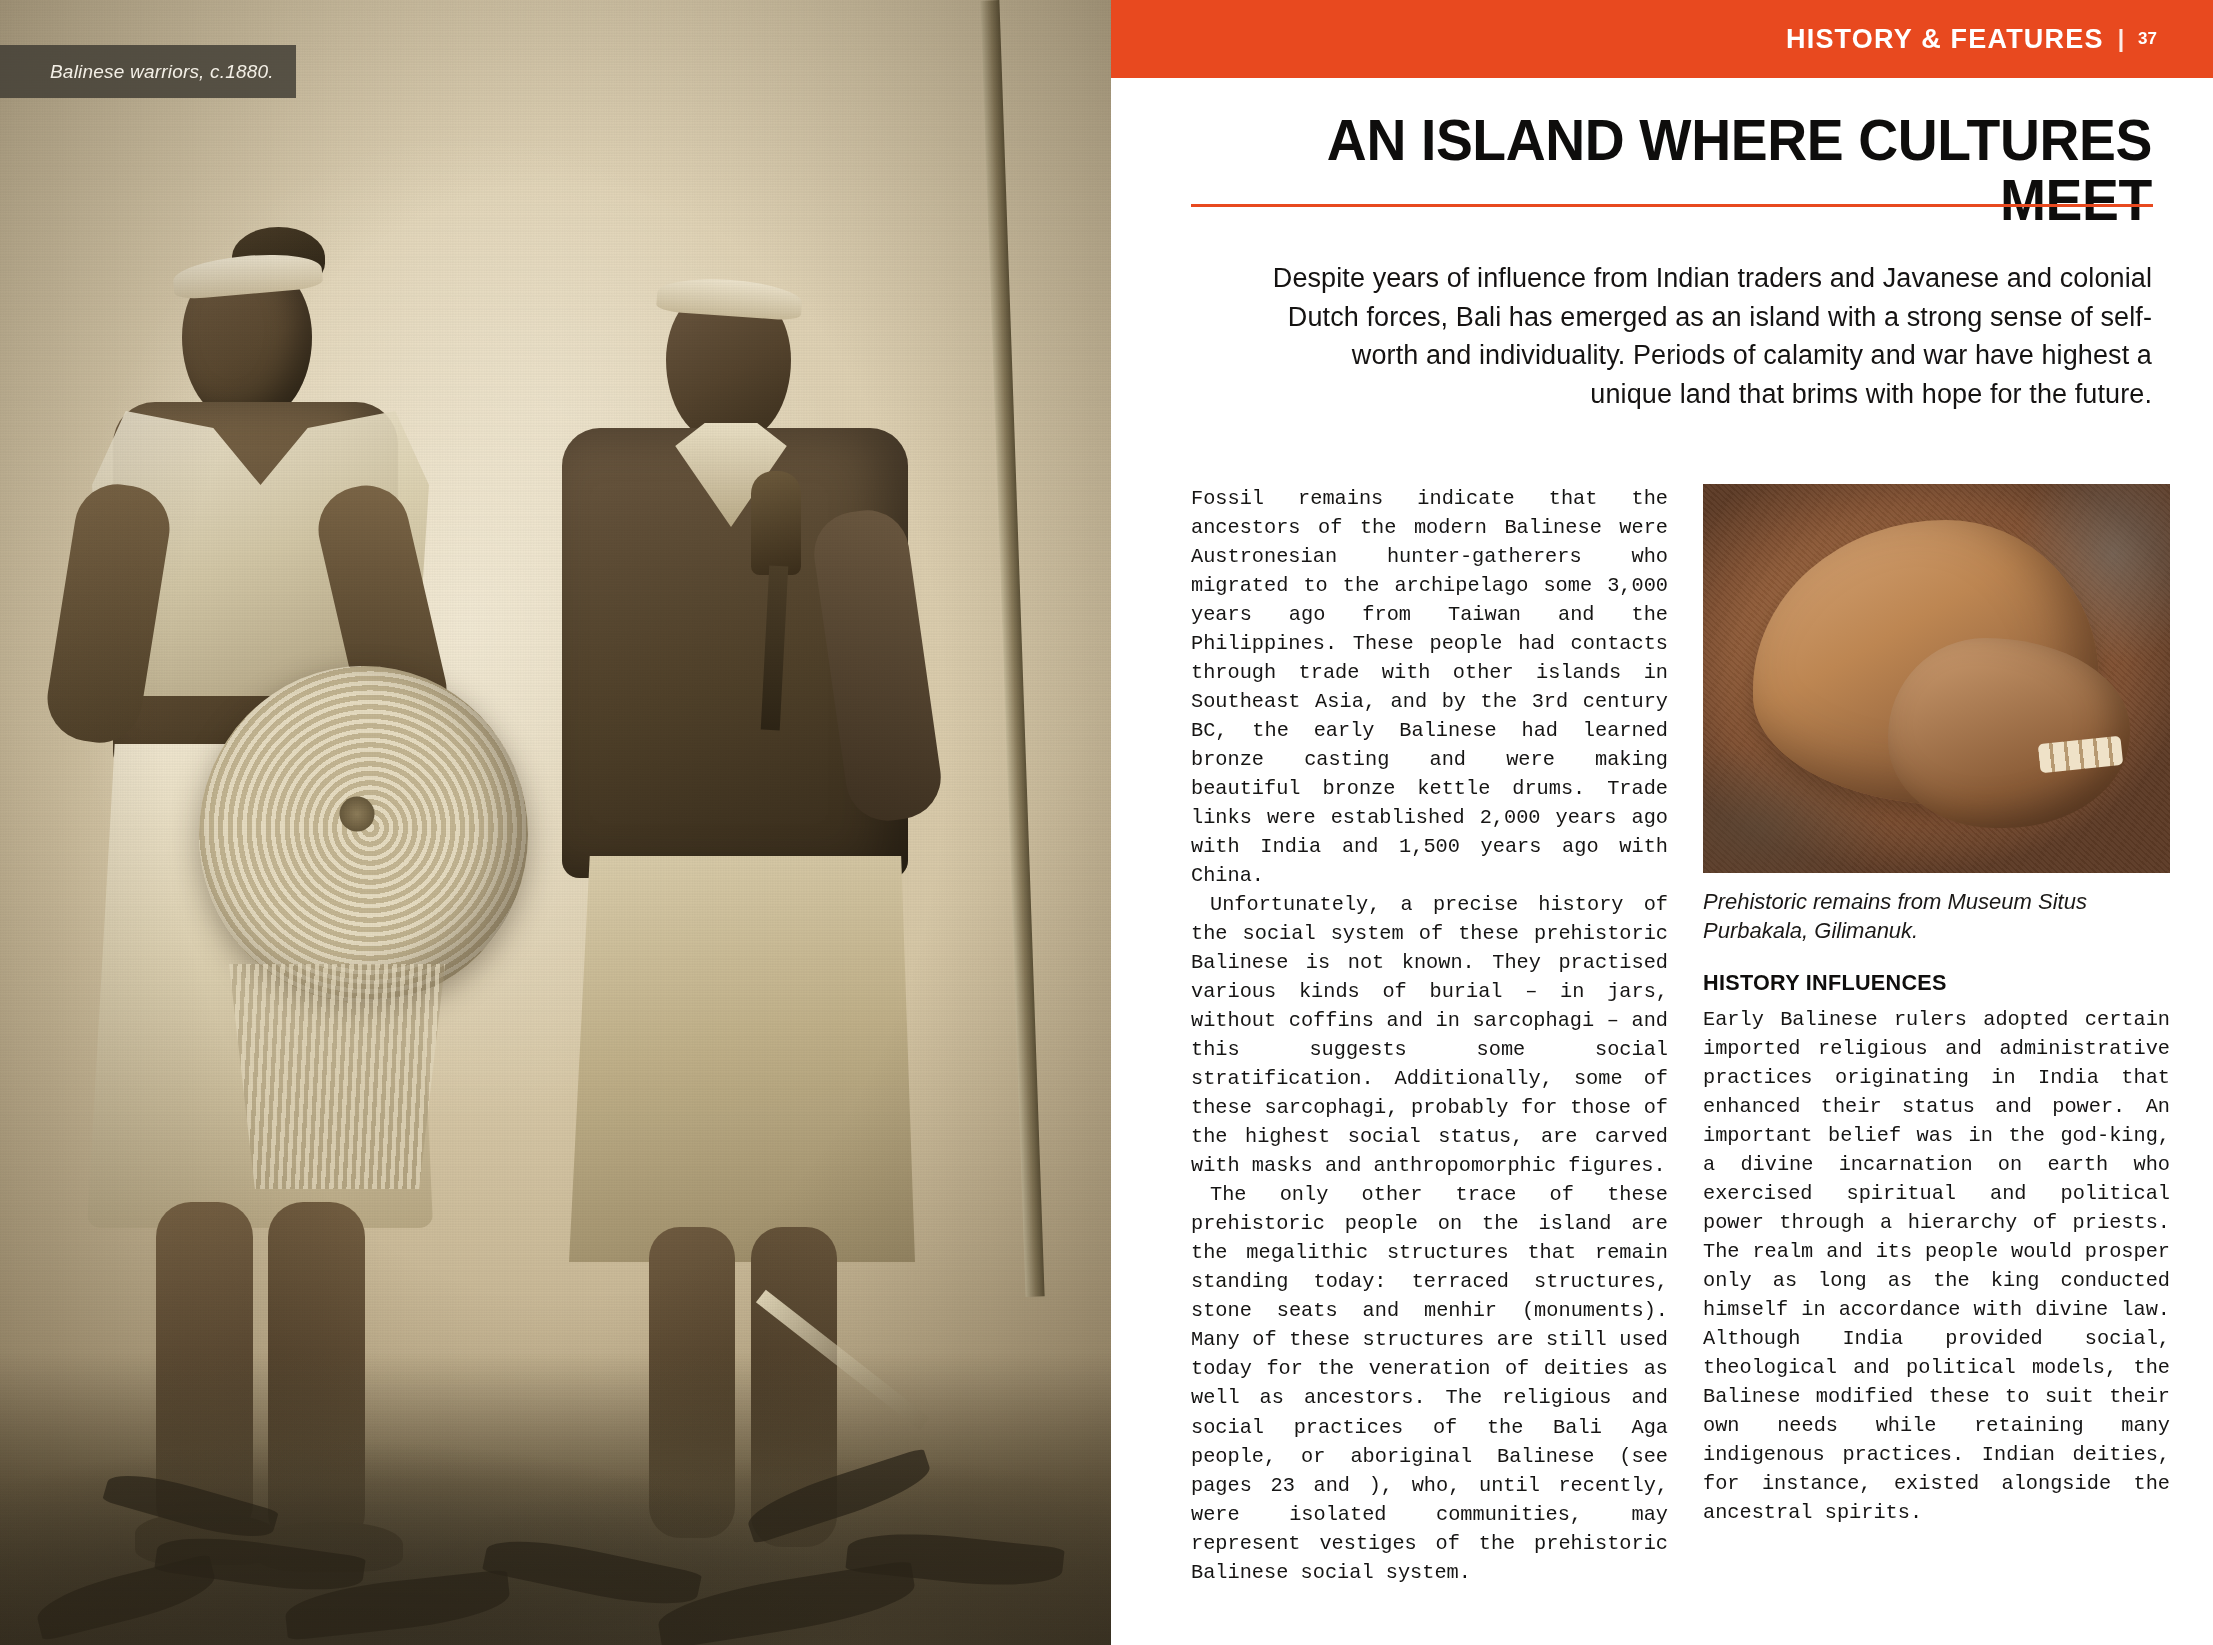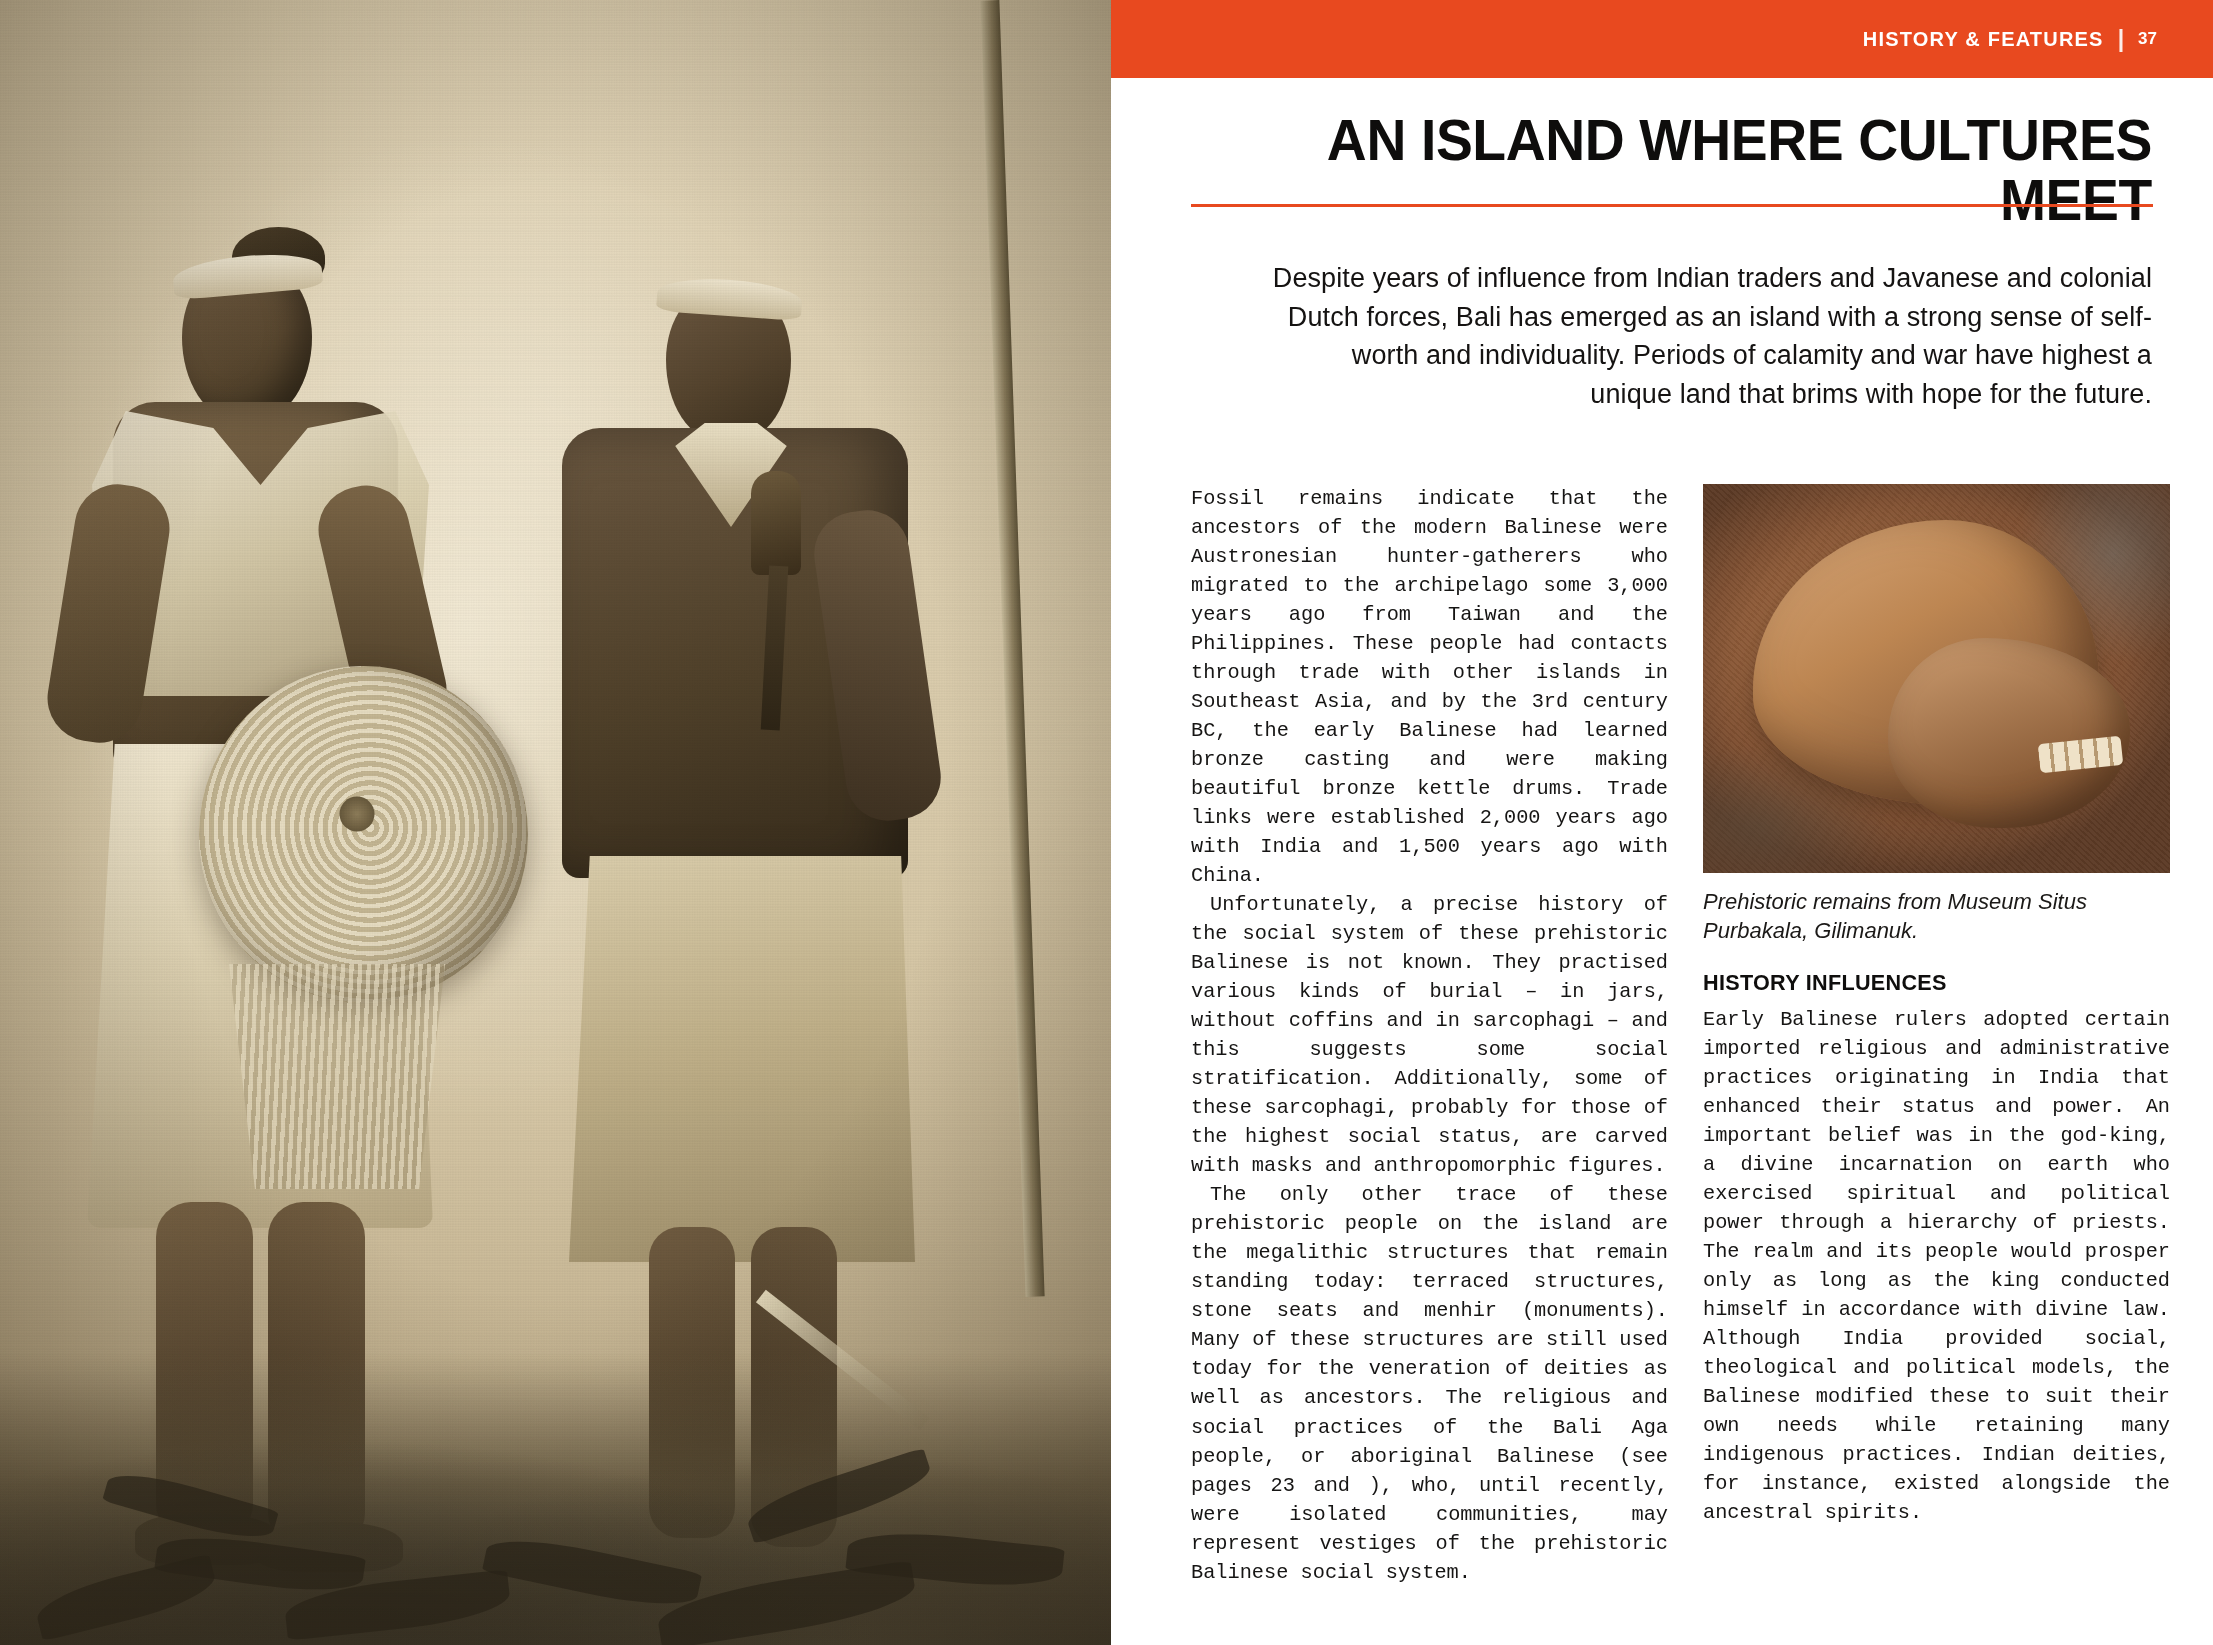--- a/index.html
+++ b/index.html
@@ -234,21 +234,21 @@
     background: #e8491f;
     display: flex;
     align-items: center;
     justify-content: flex-end;
     padding-right: 57px;
     box-sizing: border-box;
   }
   .header-text {
     color: #ffffff;
     font-weight: bold;
-    font-size: 20px;
+    font-size: 27px;
     letter-spacing: 1.2px;
   }
   .header-sep {
     color: #ffffff;
     font-weight: bold;
     font-size: 23px;
     margin: 0 14px;
     opacity: 0.9;
   }
   .header-page {
@@ -439,20 +439,21 @@
         <div class="leaf" style="left:657px; bottom:15.6px; width:259px; height:50px; transform:rotate(-9deg);"></div>
         <div class="leaf" style="left:847px; bottom:64px; width:216px; height:45px; transform:rotate(6deg);"></div>
         <div class="leaf" style="left:104px; bottom:121px; width:173px; height:38px; transform:rotate(16deg);"></div>
         <div class="leaf" style="left:744px; bottom:130px; width:190px; height:40px; transform:rotate(-18deg);"></div>
       </div>
 
       <div class="photo-grain"></div>
       <div class="photo-vignette"></div>
     </div>
 
+    <div class="photo-caption">Balinese warriors, c.1880.</div>
   </div>
 
   <div class="text-page">
 
     <div class="header-bar">
       <span class="header-text">HISTORY &amp; FEATURES</span>
       <span class="header-sep">|</span>
       <span class="header-page">37</span>
     </div>
 

